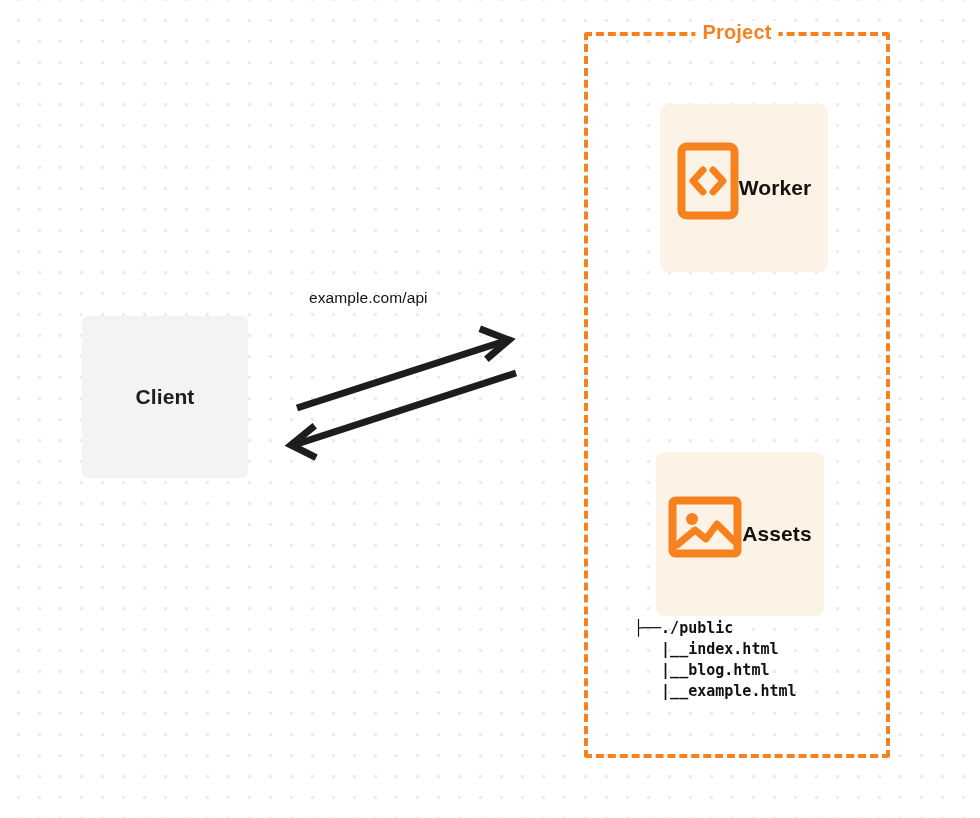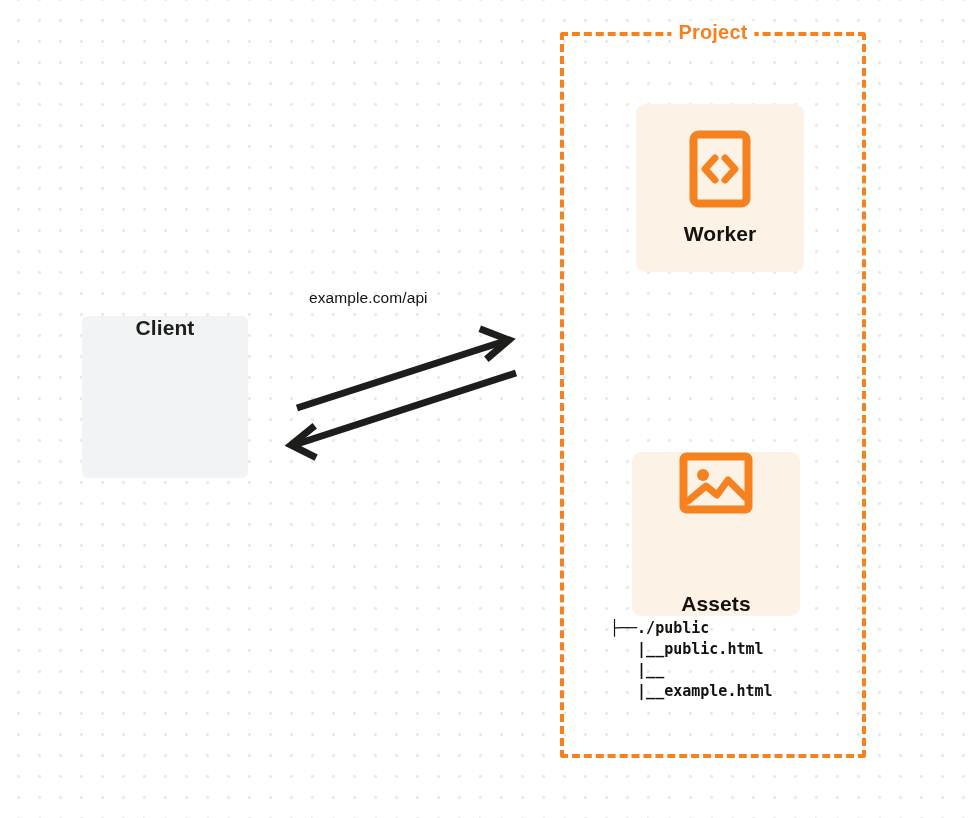--- a/index.html
+++ b/index.html
@@ -27,20 +27,21 @@
   
   .client-box {
     position: absolute;
     left: 82px;
     top: 316px;
     width: 166px;
     height: 162px;
     background: #f2f3f5;
     border-radius: 6px;
     display: flex;
+    align-items: center;
     justify-content: center;
   }
   .client-label {
     font-size: 21px;
     font-weight: bold;
     color: #1d1d1b;
     letter-spacing: .1px;
   }
 
   
@@ -60,21 +61,21 @@
     font-size: 15.5px;
     font-weight: normal;
     color: #14110f;
     letter-spacing: .1px;
     white-space: nowrap;
   }
 
   
   .project-group {
     position: absolute;
-    left: 560px;
+    left: 584px;
     top: 32px;
     width: 306px;
     height: 726px;
     border: 4px dashed #f6821f;
     border-radius: 3px;
     box-sizing: border-box;
   }
   .project-title {
     position: absolute;
     left: 50%;
@@ -88,36 +89,34 @@
     letter-spacing: .2px;
     white-space: nowrap;
   }
 
   
   .card {
     position: absolute;
     background: #fdf2e6;
     border-radius: 9px;
     display: flex;
-    flex-direction: column;
     align-items: center;
     justify-content: center;
   }
   .card-worker {
     left: 72px;
     top: 68px;
     width: 168px;
     height: 168px;
   }
   .card-assets {
     left: 68px;
     top: 416px;
     width: 168px;
     height: 164px;
-    justify-content: space-between;
   }
   .card-icon {
     line-height: 0;
     margin-bottom: 14px;
   }
   .card-label {
     font-size: 21px;
     font-weight: bold;
     color: #14110f;
     letter-spacing: .1px;
@@ -196,24 +195,25 @@
       <span class="card-label">Assets</span>
     </div>
 
     <div class="file-tree">
       <div class="tree-row">
         <span class="tree-branch">├──</span>
         <span class="tree-name">./public</span>
       </div>
       <div class="tree-row">
         <span class="tree-branch">   |__</span>
-        <span class="tree-name">public.html</span>
+        <span class="tree-name">index.html</span>
       </div>
       <div class="tree-row">
         <span class="tree-branch">   |__</span>
+        <span class="tree-name">blog.html</span>
       </div>
       <div class="tree-row">
         <span class="tree-branch">   |__</span>
         <span class="tree-name">example.html</span>
       </div>
     </div>
 
   </div>
 </div>
 

